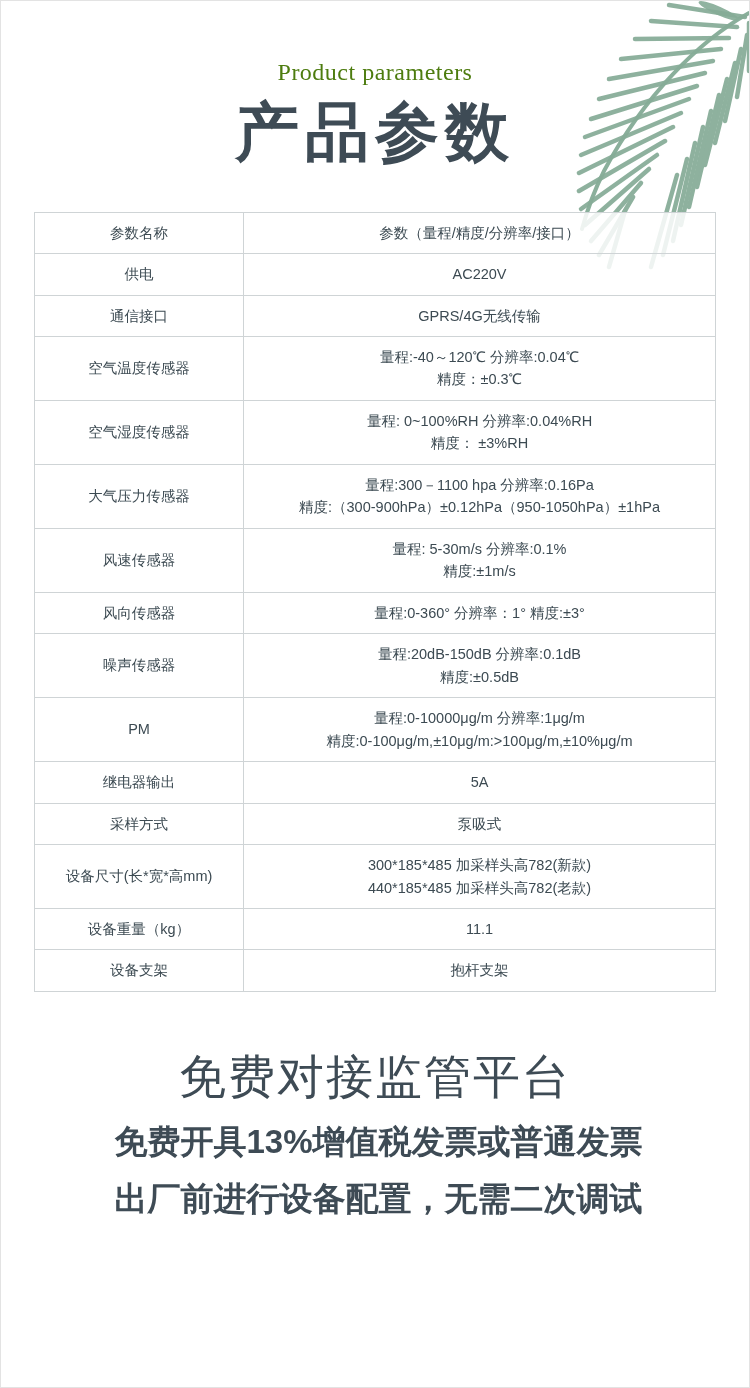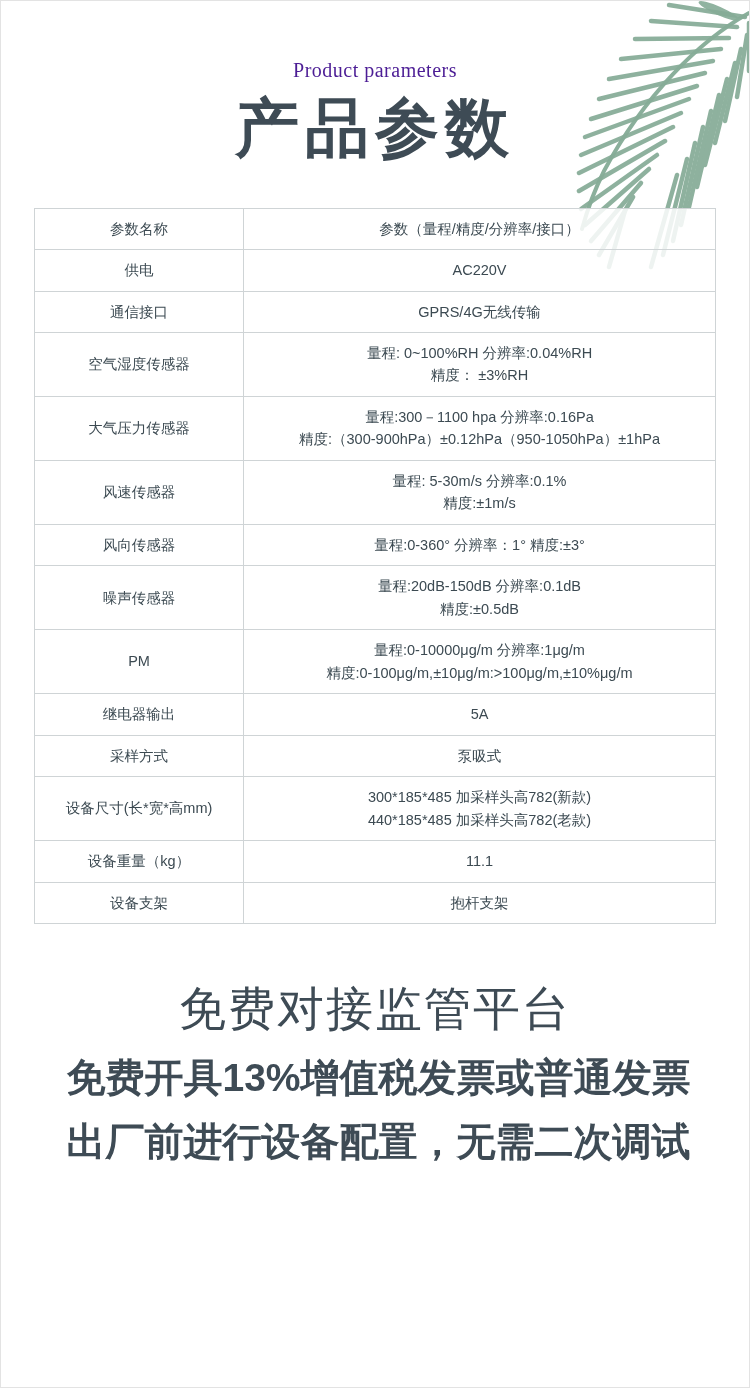--- a/index.html
+++ b/index.html
@@ -38,23 +38,23 @@
 
   
   .header {
     position: relative;
     z-index: 2;
     padding-top: 58px;
     text-align: center;
   }
   .header-en {
     font-family: "Liberation Serif", serif;
-    font-size: 20px;
+    font-size: 24px;
     letter-spacing: 0.5px;
-    color: #4c1d95;
+    color: #4d7c0f;
     margin: 0;
     font-weight: 400;
   }
   .header-cn {
     font-family: "Liberation Sans", sans-serif;
     font-size: 64px;
     font-weight: bold;
     letter-spacing: 6px;
     color: #3e4b55;
     margin: 10px 0 0 0;
@@ -103,21 +103,21 @@
   }
   .footer-title {
     font-size: 47px;
     font-weight: normal;
     letter-spacing: 2px;
     color: #3e4b55;
     margin: 0;
     line-height: 1.25;
   }
   .footer-line {
-    font-size: 39px;
+    font-size: 33px;
     font-weight: bold;
     color: #3e4b55;
     margin: 14px 0 0 7px;
     line-height: 1.3;
     letter-spacing: 0px;
   }
 </style>
 </head>
 <body>
 
@@ -186,20 +186,27 @@
           </td>
         </tr>
 
         <tr>
           <td class="label-col">通信接口</td>
           <td>
             <span class="val-line">GPRS/4G无线传输</span>
           </td>
         </tr>
 
+        <tr class="two-line">
+          <td class="label-col">空气温度传感器</td>
+          <td>
+            <span class="val-line">量程:-40～120℃        分辨率:0.04℃</span>
+            <span class="val-line">精度：±0.3℃</span>
+          </td>
+        </tr>
 
         <tr class="two-line">
           <td class="label-col">空气湿度传感器</td>
           <td>
             <span class="val-line">量程: 0~100%RH     分辨率:0.04%RH</span>
             <span class="val-line">精度： ±3%RH</span>
           </td>
         </tr>
 
         <tr class="two-line">

